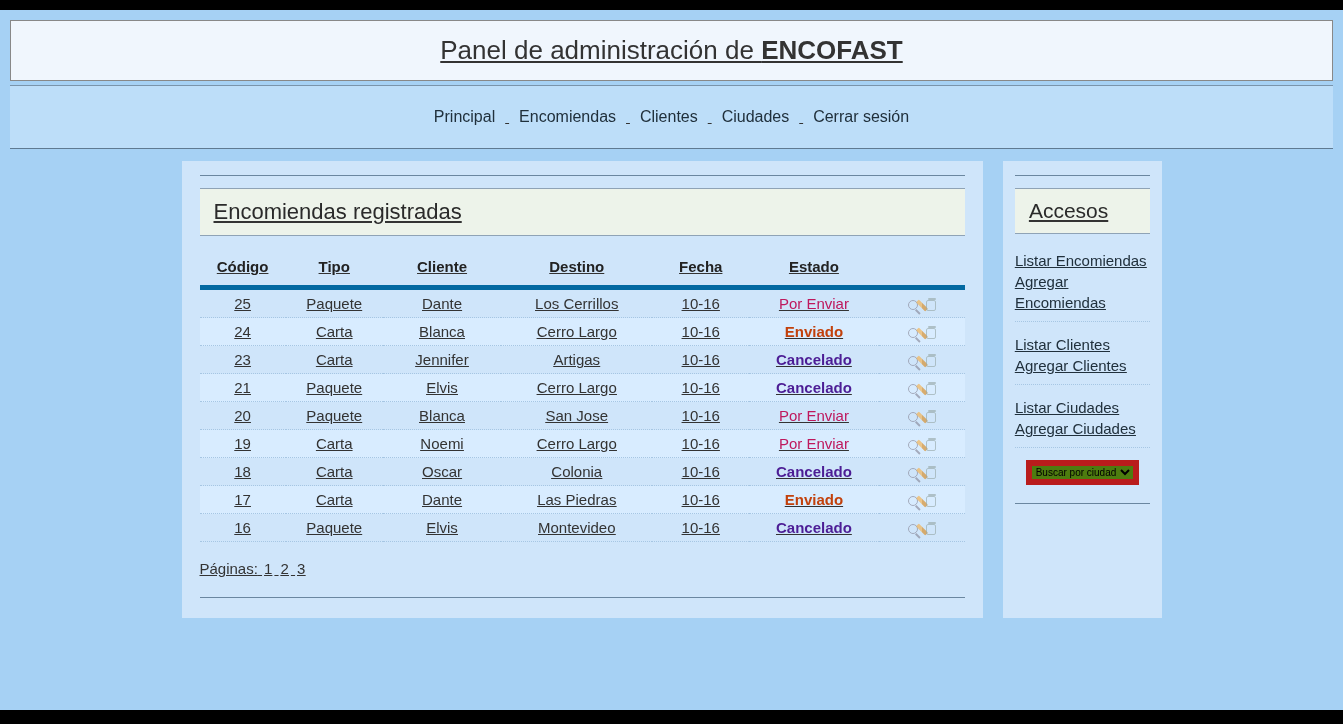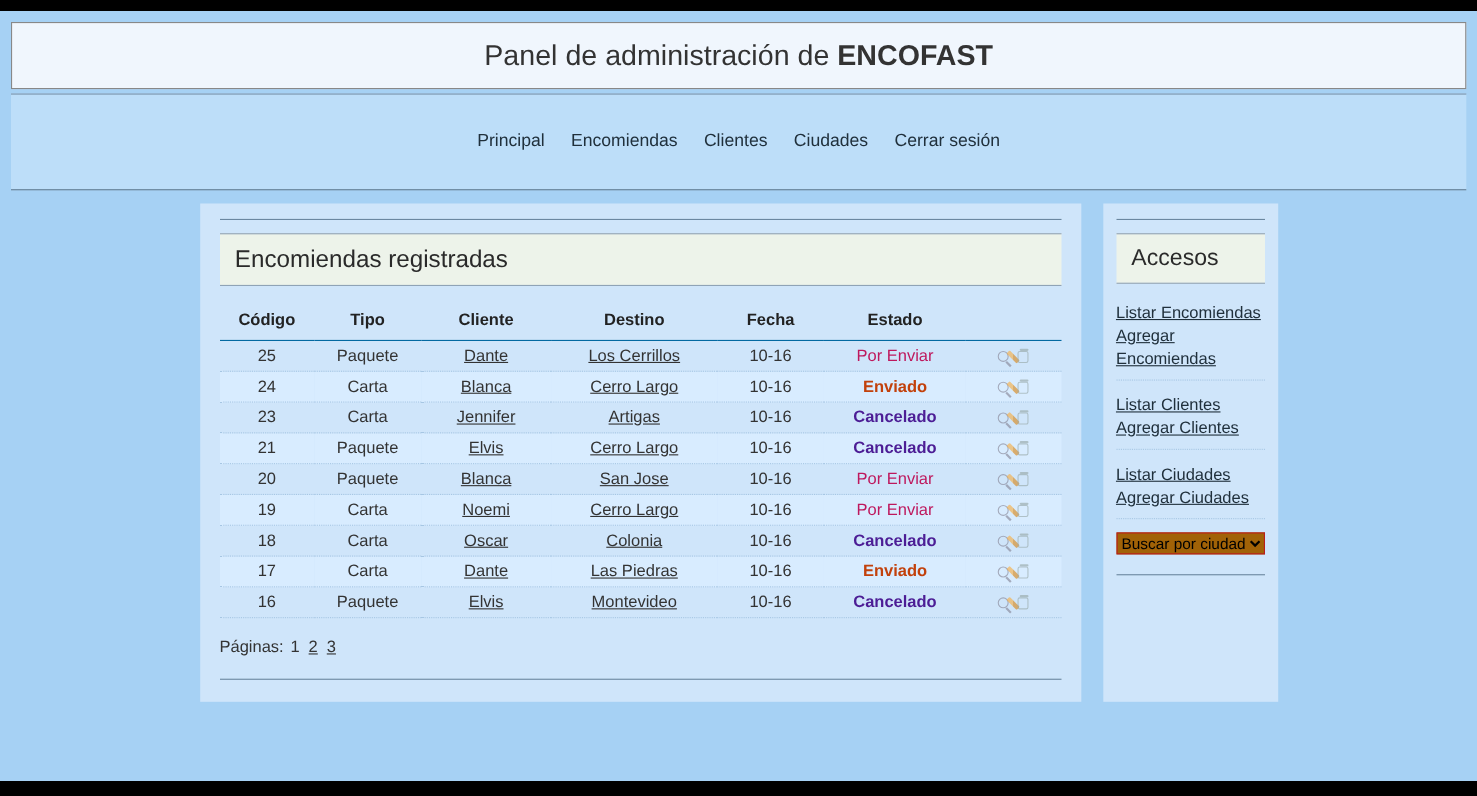--- a/index.html
+++ b/index.html
@@ -6,20 +6,21 @@
   body {
     background: #000;
     font-family: "Lucida Sans Unicode", "Lucida Grande", Verdana, sans-serif;
     font-size: 14px;
     color: #333;
   }
   .page-bg {
     background: #a6d1f4;
     padding: 10px;
     min-height: 700px;
+    text-decoration: underline;
   }
   .band-top, .band-bottom { background:#000; height:10px; }
   .header-bar {
     background: #f0f6fd;
     border: 1px solid #888;
     margin: 0 0 4px 0;
     text-align: center;
     padding: 14px 0;
   }
   .header-bar h1 {
@@ -30,21 +31,21 @@
   .header-bar h1 b { font-weight: bold; }
   .nav-wrap {
     background: #bddef9;
     border-top: 1px solid #7a94ab;
     border-bottom: 1px solid #5f7a92;
     text-align: center;
     padding: 22px 0;
   }
   .nav-wrap a {
     display: inline-block;
-    margin: 12px 10px;
+    margin: 0 10px;
     color: #20303c;
     text-decoration: none;
     font-size: 16px;
   }
 
   .content-row {
     width: 980px;
     margin: 12px auto 0;
     display: flex;
     gap: 20px;
@@ -84,21 +85,21 @@
 
   table.data {
     width: 100%;
     border-collapse: collapse;
     table-layout: fixed;
   }
   table.data th {
     font-weight: bold;
     color: #222;
     padding: 6px 4px 10px;
-    border-bottom: 1px solid #0369a1;
+    border-bottom: 5px solid #0369a1;
     text-align: center;
     font-size: 15px;
   }
   table.data td {
     padding: 5px 4px;
     text-align: center;
     font-size: 15px;
     border-bottom: 1px dotted #a6c6e3;
   }
   table.data tbody tr:nth-child(even) { background: #d8ecff; }
@@ -143,23 +144,23 @@
     color:#20303c;
     text-decoration: underline;
     font-size: 15px;
     line-height: 1.4;
   }
   .side-select {
     text-align:center;
     margin-top: 8px;
   }
   .side-select select {
-    font-size: 14px;
-    background:#a16207;
-    border:1px solid #b91c1c;
+    font-size: 10px;
+    background:#4d7c0f;
+    border:6px solid #b91c1c;
   }
   .panel-side .section-title h2 { font-size: 21px; }
 </style>
 </head>
 <body>
 
 <div class="band-top"></div>
 <div class="page-bg">
 
   <div class="header-bar">

